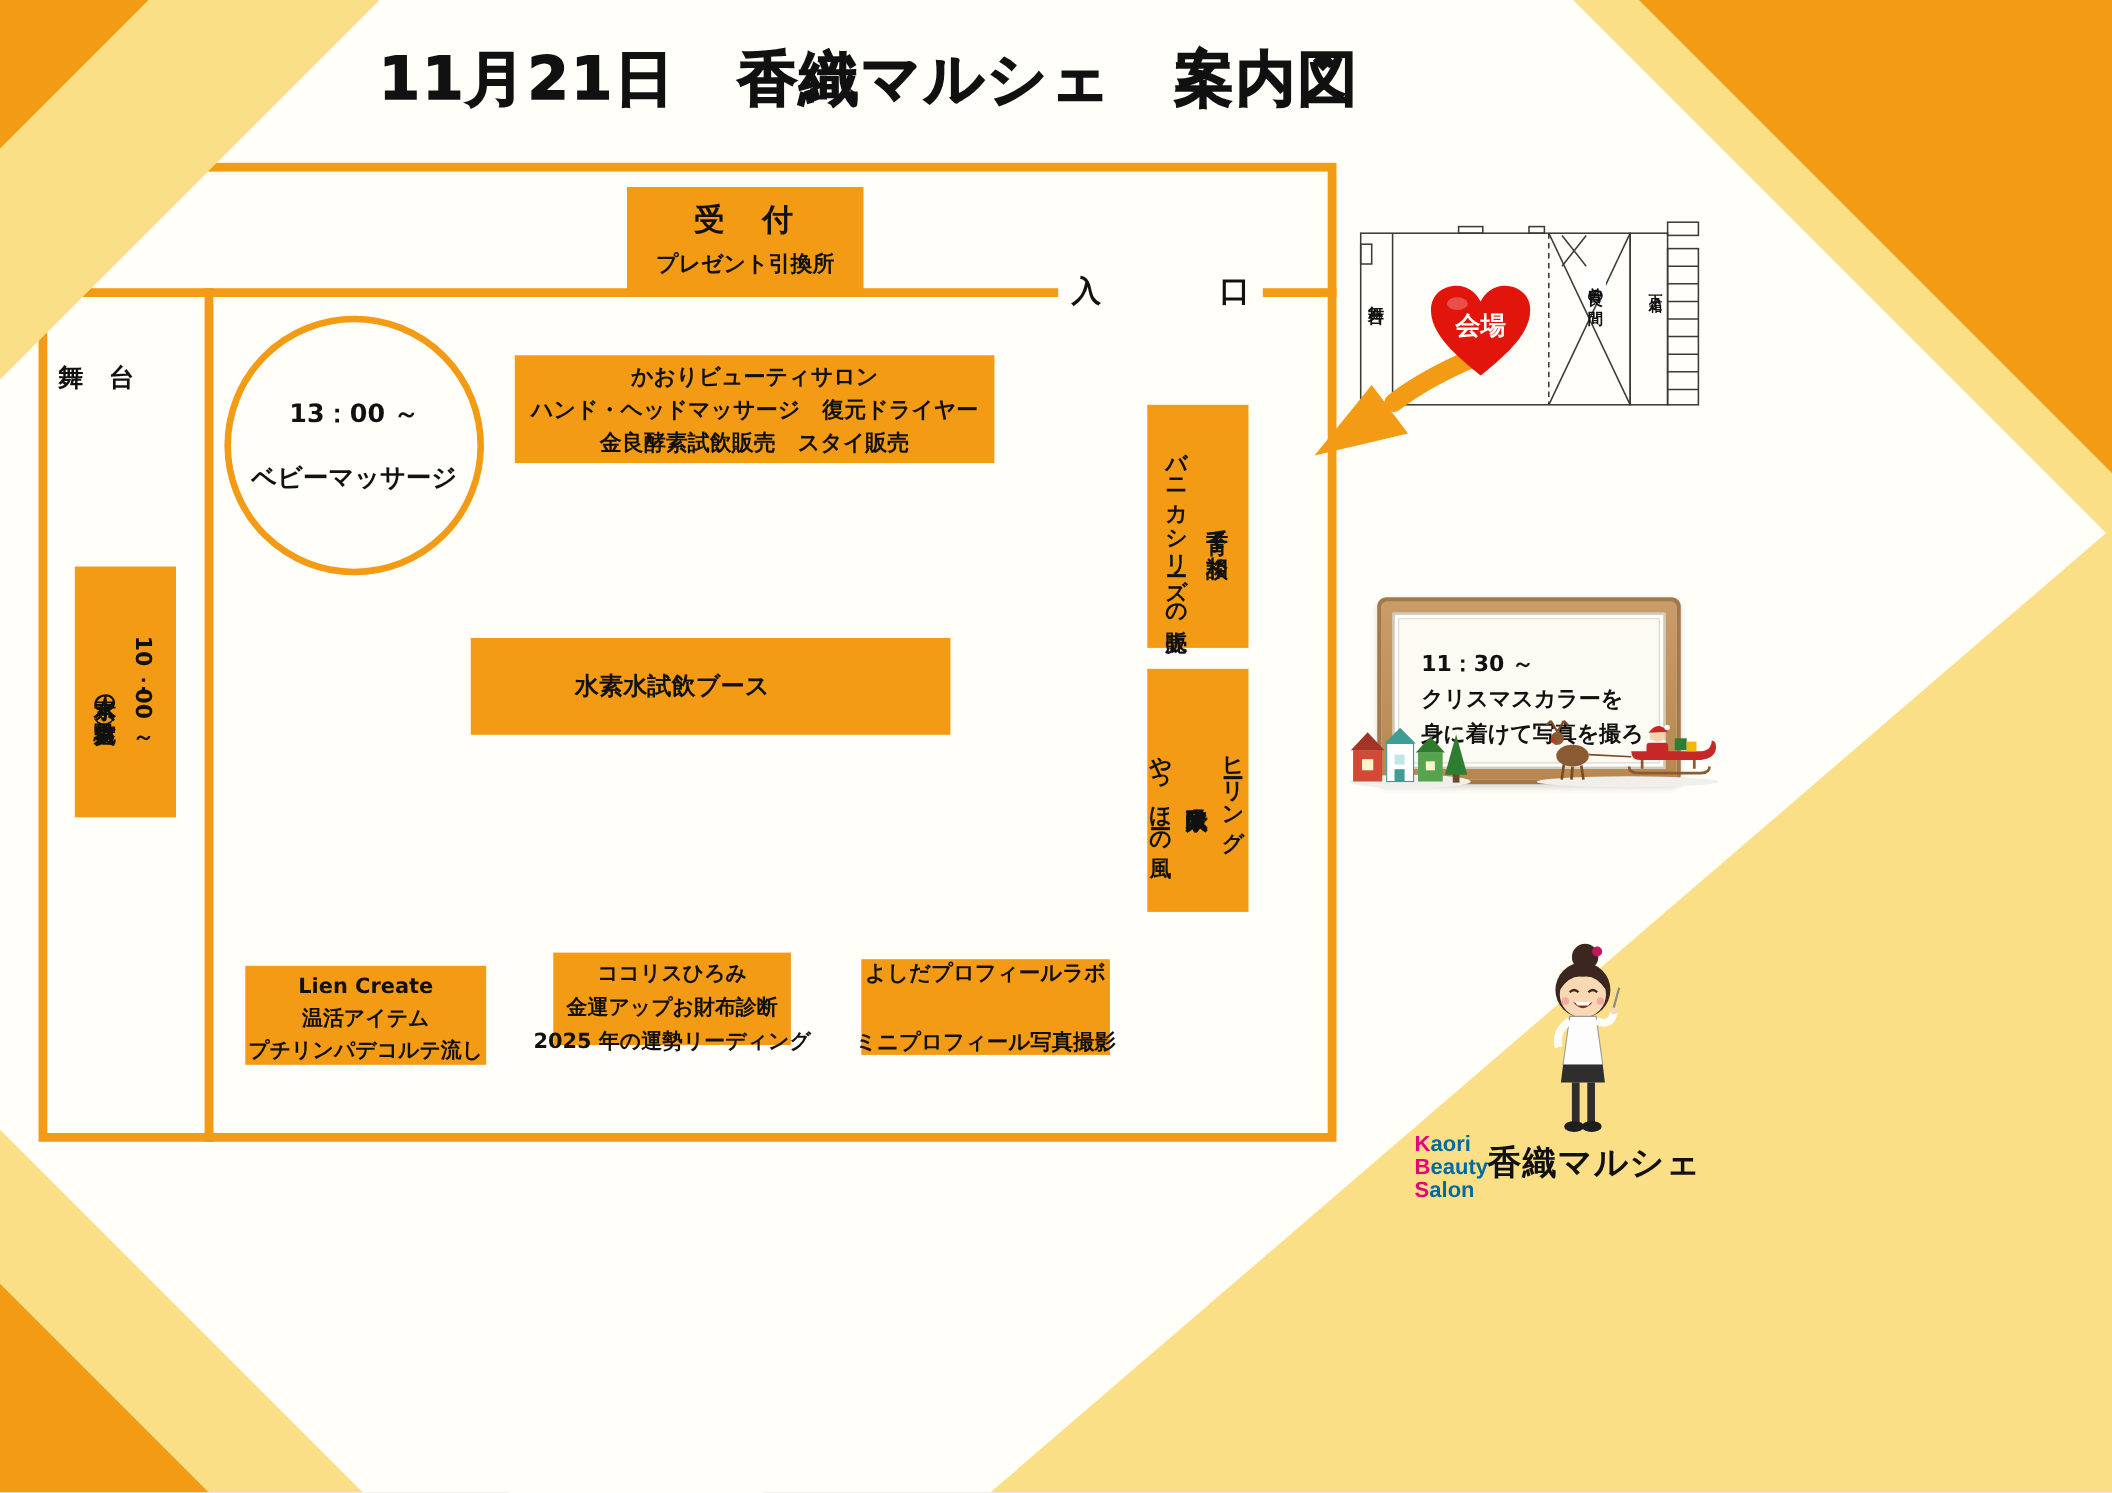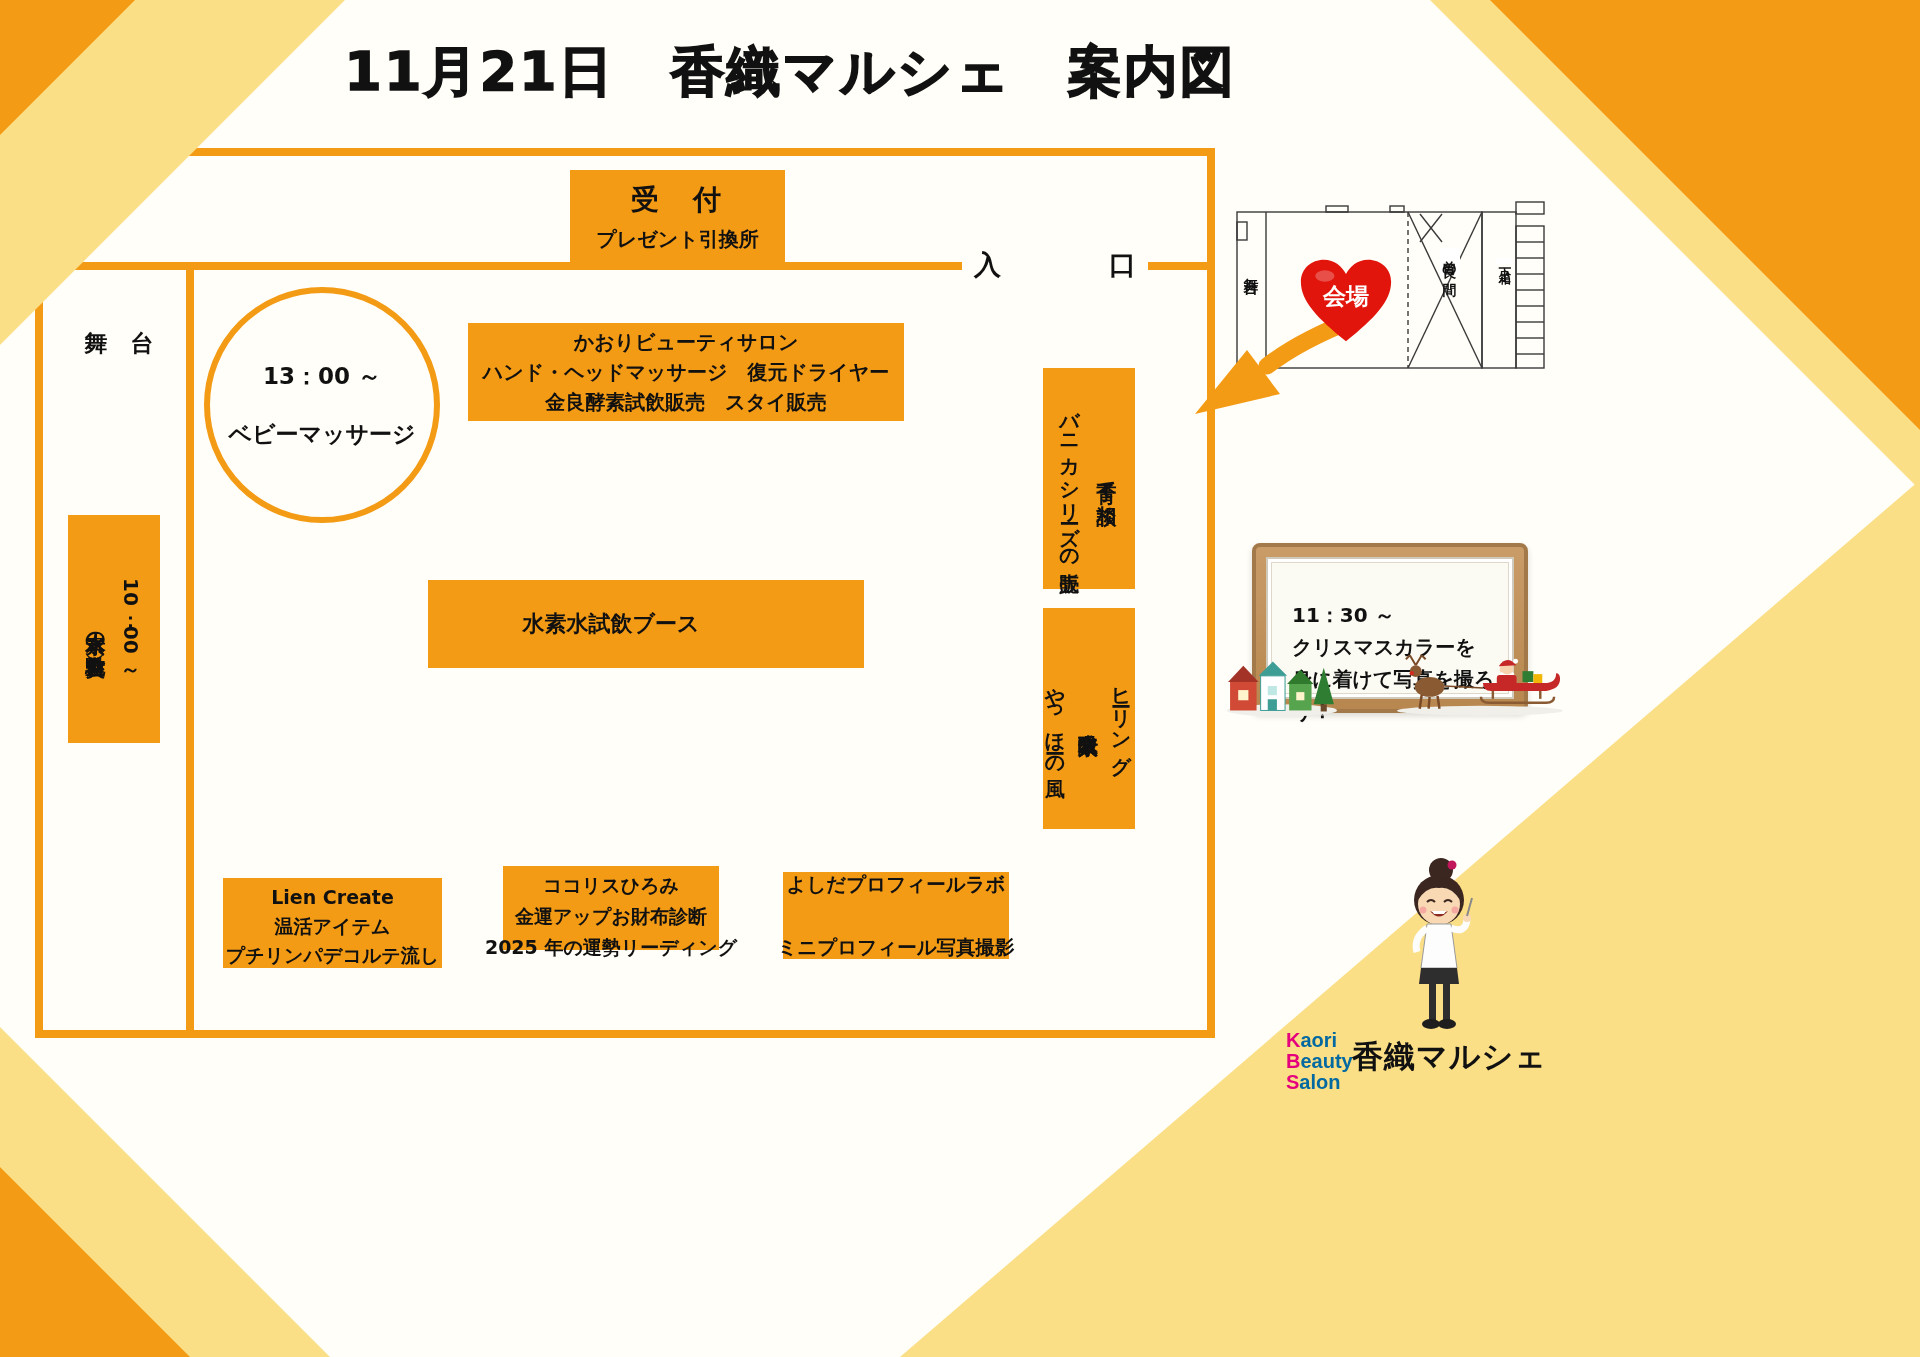--- a/index.html
+++ b/index.html
@@ -57,21 +57,21 @@
     writing-mode:vertical-lr; text-orientation:mixed;
     display:flex; flex-direction:column; align-items:center; justify-content:center; }
 
   #reception-box{ left:570px; top:170px; width:215px; height:93px; gap:7px; }
   #reception-box .ln:nth-child(1){ font-size:28px; letter-spacing:3px; }
   #reception-box .ln:nth-child(2){ font-size:20px; }
 
   #entrance-label{ left:962px; top:243px; padding:4px 12px; background:var(--bg);
     font-size:27px; z-index:2; }
 
-  #stage-label{ left:64px; top:328px; width:110px; text-align:center; font-size:23px; z-index:2; }
+  #stage-label{ left:53px; top:328px; width:110px; font-size:23px; z-index:2; }
 
   #hydrogen-demo-box{ left:68px; top:515px; width:92px; height:228px; font-size:20px; gap:8px; }
 
   #baby-circle{ left:204px; top:287px; width:236px; height:236px; border-radius:50%;
     border:6px solid var(--orange); background:var(--bg); z-index:2;
     display:flex; flex-direction:column; align-items:center; justify-content:center;
     gap:27px; font-size:23px; text-align:center; }
 
   #salon-box{ left:468px; top:323px; width:436px; height:98px; font-size:20px; }
   #salon-box .ln{ line-height:30px; }
@@ -105,21 +105,21 @@
   #venue-heart{ left:1298px; top:256px; width:96px; height:90px; z-index:4; }
   #venue-arrow{ left:1183px; top:302px; width:180px; height:125px; z-index:3; }
 
   
   #photo-sign{ left:1252px; top:543px; width:276px; height:170px; z-index:2;
     background:linear-gradient(#C99C68,#B8874F); border:4px solid #A3794A; border-radius:8px;
     box-shadow:0 3px 6px rgba(0,0,0,.15); }
   #sign-paper{ position:absolute; left:10px; top:10px; right:10px; bottom:10px;
     background:#FCFBF3; border:2px solid #CFCABB;
     box-shadow:inset 0 0 0 3px #FFFFFF, inset 0 0 0 4px #DDD8C8; }
-  #sign-text{ position:absolute; left:24px; top:40px; font-size:20px; line-height:32px; }
+  #sign-text{ position:absolute; left:24px; top:28px; font-size:20px; line-height:32px; }
   #sign-houses{ left:1226px; top:653px; width:112px; height:64px; z-index:3; }
   #sign-santa{ left:1396px; top:653px; width:168px; height:64px; z-index:3; }
 
   
   #mascot{ left:1398px; top:856px; width:82px; height:178px; z-index:7; }
   #logo-text{ left:1286px; top:1030px; z-index:7; font-size:20px; line-height:21px;
     color:#0369a1; font-family:"Liberation Sans","DejaVu Sans",sans-serif; }
   #logo-text .logo-ln{ display:block; }
   #logo-text .logo-ln::first-letter{ color:#E5007E; }
   #brand-name{ left:1352px; top:1036px; font-size:31px; z-index:7; letter-spacing:1px; }

